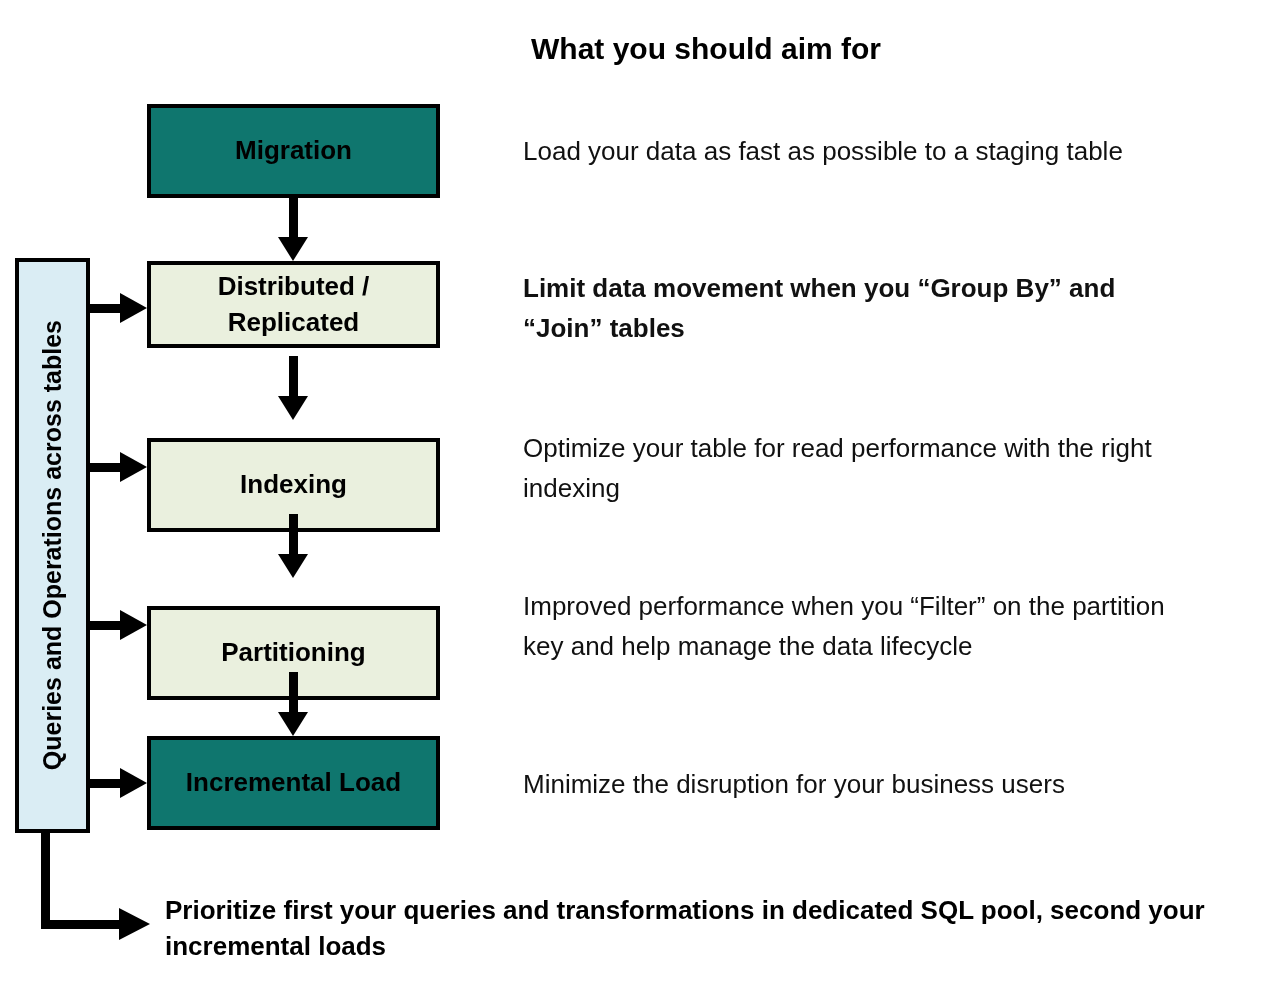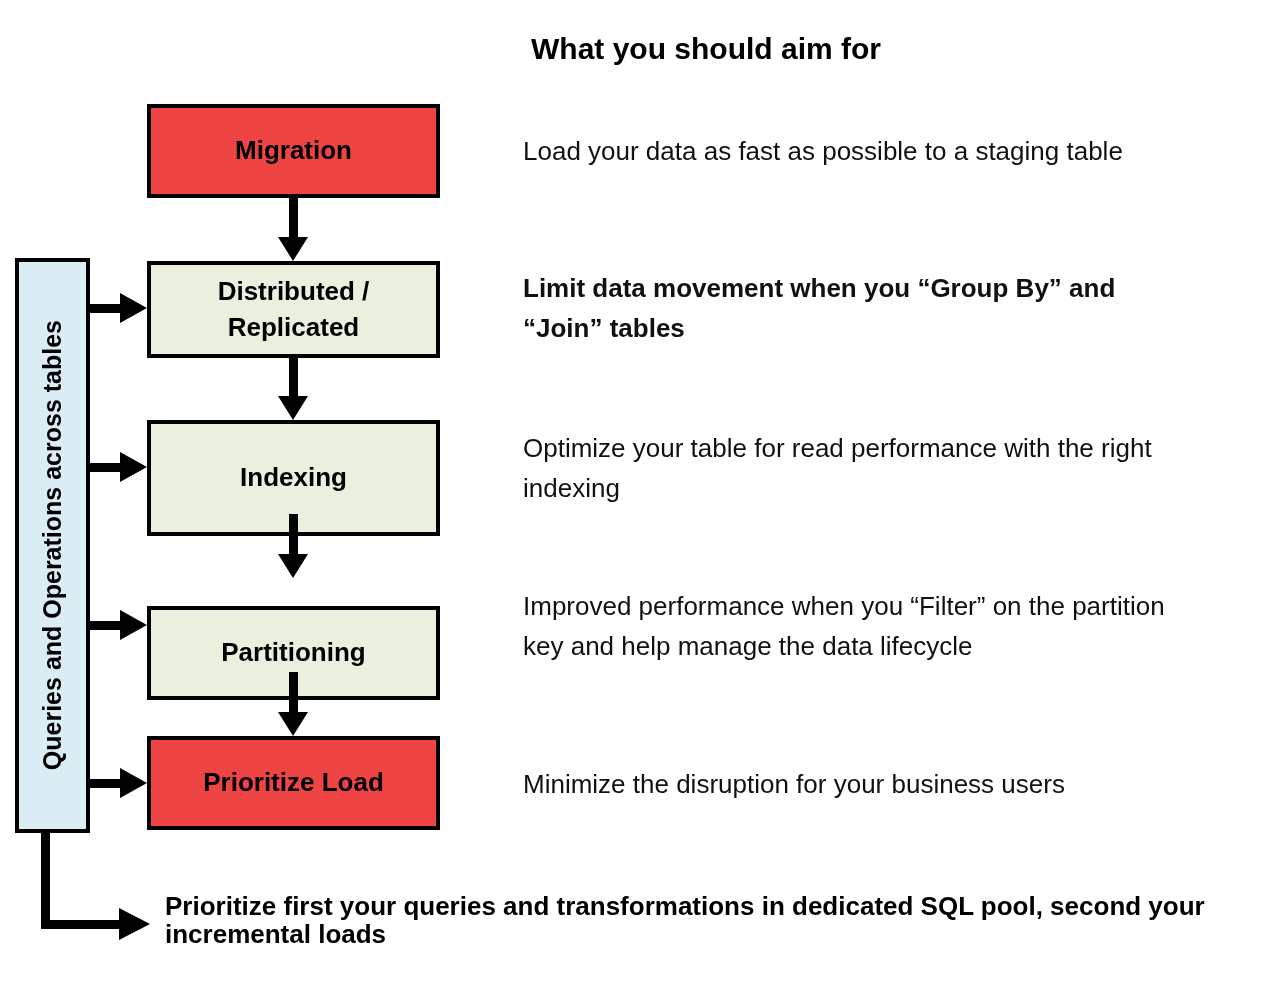--- a/index.html
+++ b/index.html
@@ -10,25 +10,25 @@
   .title{
     position:absolute;left:531px;top:32px;
     font-size:30px;font-weight:bold;white-space:nowrap;
   }
   .box{
     position:absolute;left:147px;width:293px;box-sizing:border-box;
     border:4px solid #000;display:flex;align-items:center;justify-content:center;
     text-align:center;font-weight:bold;font-size:26px;line-height:1.35;
     padding:0 20px;
   }
-  .fill-cream{background:#ef4444;}
+  .fill-cream{background:#0f766e;}
   .fill-green{background:#EAF0DE;}
   .box-1{top:104px;height:94px;}
-  .box-2{top:261px;height:97px;}
-  .box-3{top:420px;height:116px;}
+  .box-2{top:261px;height:87px;}
+  .box-3{top:438px;height:94px;}
   .box-4{top:578px;height:94px;margin-top:28px;}
   .box-5{top:736px;height:94px;}
 
   .sidebar{
     position:absolute;left:15px;top:258px;width:75px;height:575px;box-sizing:border-box;
     border:4px solid #000;background:#DAEDF4;
     display:flex;align-items:center;justify-content:center;
   }
   .sidebar-label{
     writing-mode:vertical-rl;transform:rotate(180deg);
@@ -63,21 +63,21 @@
   .desc-5{top:764px;width:760px;}
 
   .l-arrow-v{position:absolute;left:41px;top:831px;width:9px;height:98px;background:#000;}
   .l-arrow-h{position:absolute;left:41px;top:920px;width:78px;height:9px;background:#000;}
   .l-arrow-head{position:absolute;left:119px;top:908px;width:0;height:0;
     border-top:16px solid transparent;border-bottom:16px solid transparent;
     border-left:31px solid #000;}
 
   .footer{
     position:absolute;left:165px;top:892px;width:1040px;
-    font-size:26px;font-weight:bold;line-height:28px;
+    font-size:26px;font-weight:bold;line-height:36px;
   }
 </style>
 </head>
 <body>
 
 <div class="canvas">
 
   <div class="title">What you should aim for</div>
 
   <div class="sidebar">
@@ -90,21 +90,21 @@
   <div class="box fill-green box-2">
     <span>Distributed / Replicated</span>
   </div>
   <div class="box fill-green box-3">
     <span>Indexing</span>
   </div>
   <div class="box fill-green box-4">
     <span>Partitioning</span>
   </div>
   <div class="box fill-cream box-5">
-    <span>Prioritize Load</span>
+    <span>Incremental Load</span>
   </div>
 
   <div class="varrow va-1">
     <div class="vshaft"></div>
     <div class="vhead"></div>
   </div>
   <div class="varrow va-2">
     <div class="vshaft"></div>
     <div class="vhead"></div>
   </div>

